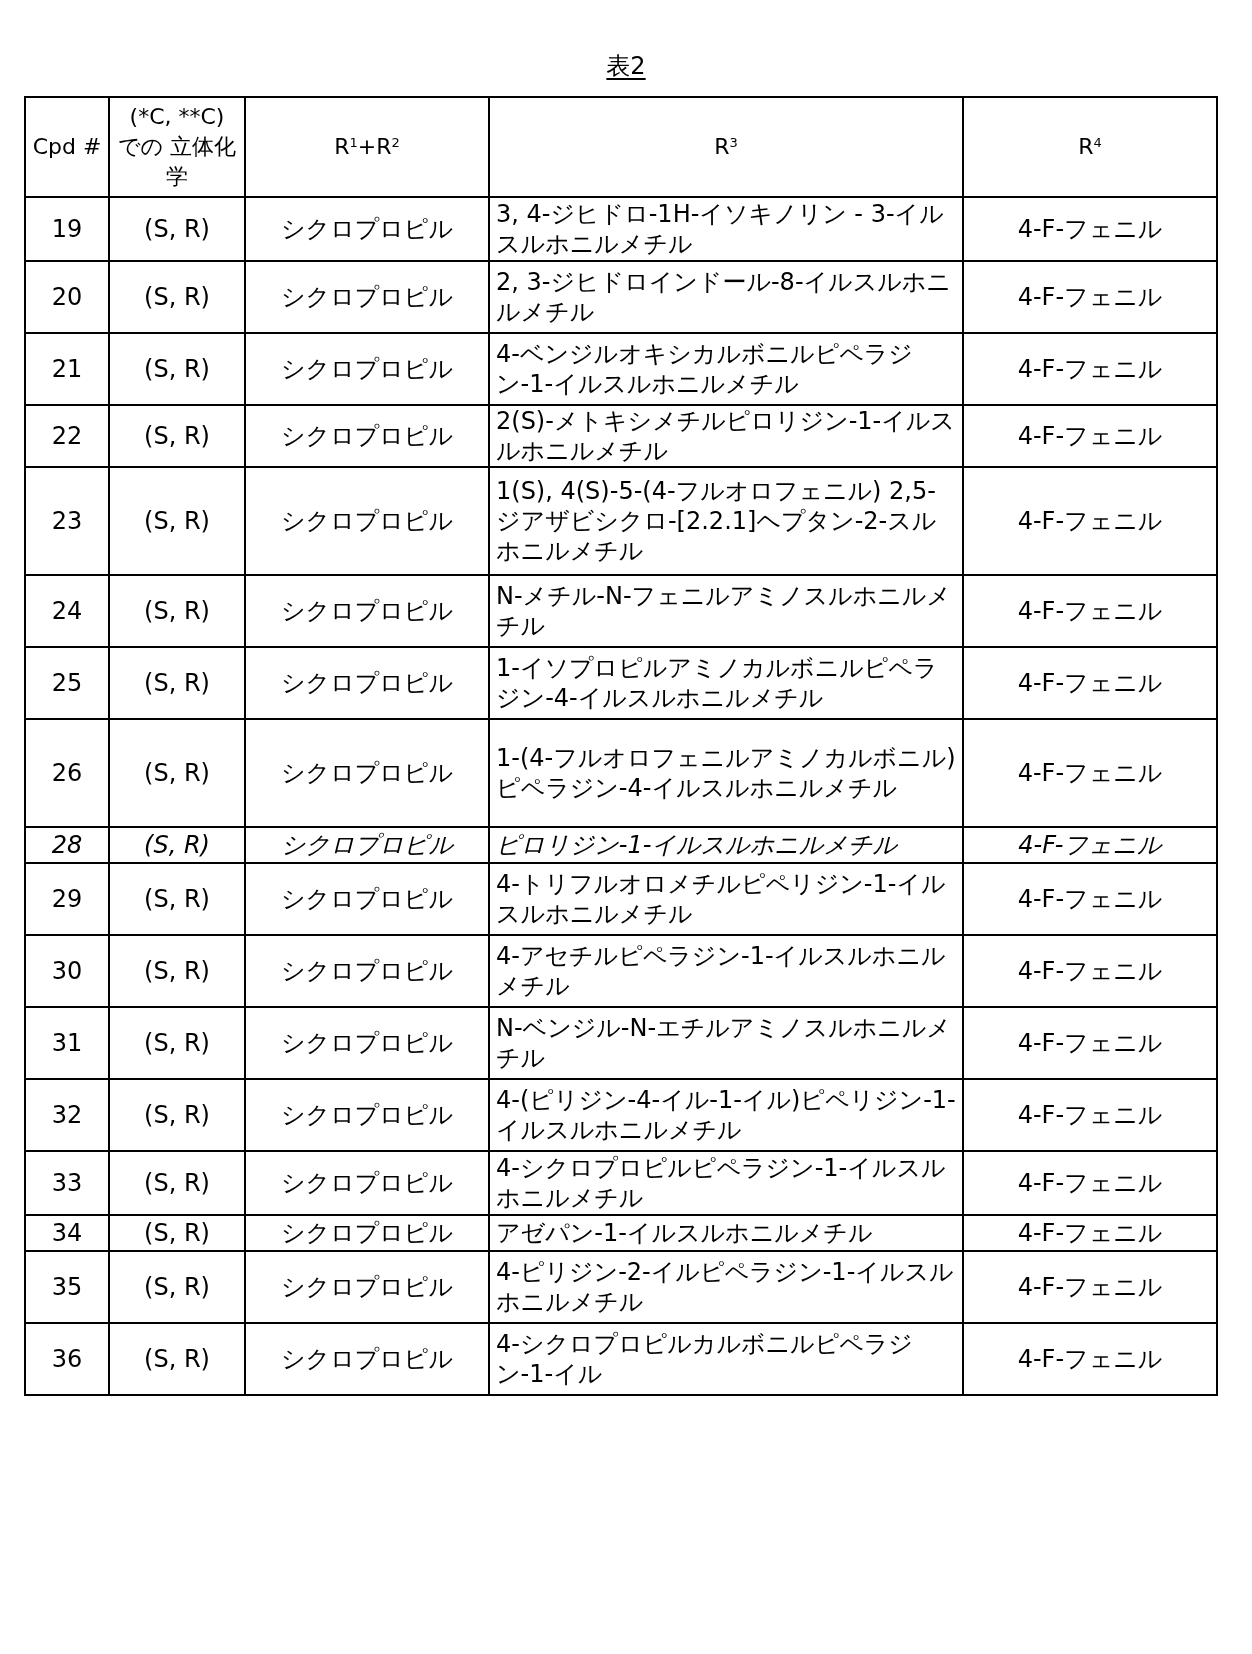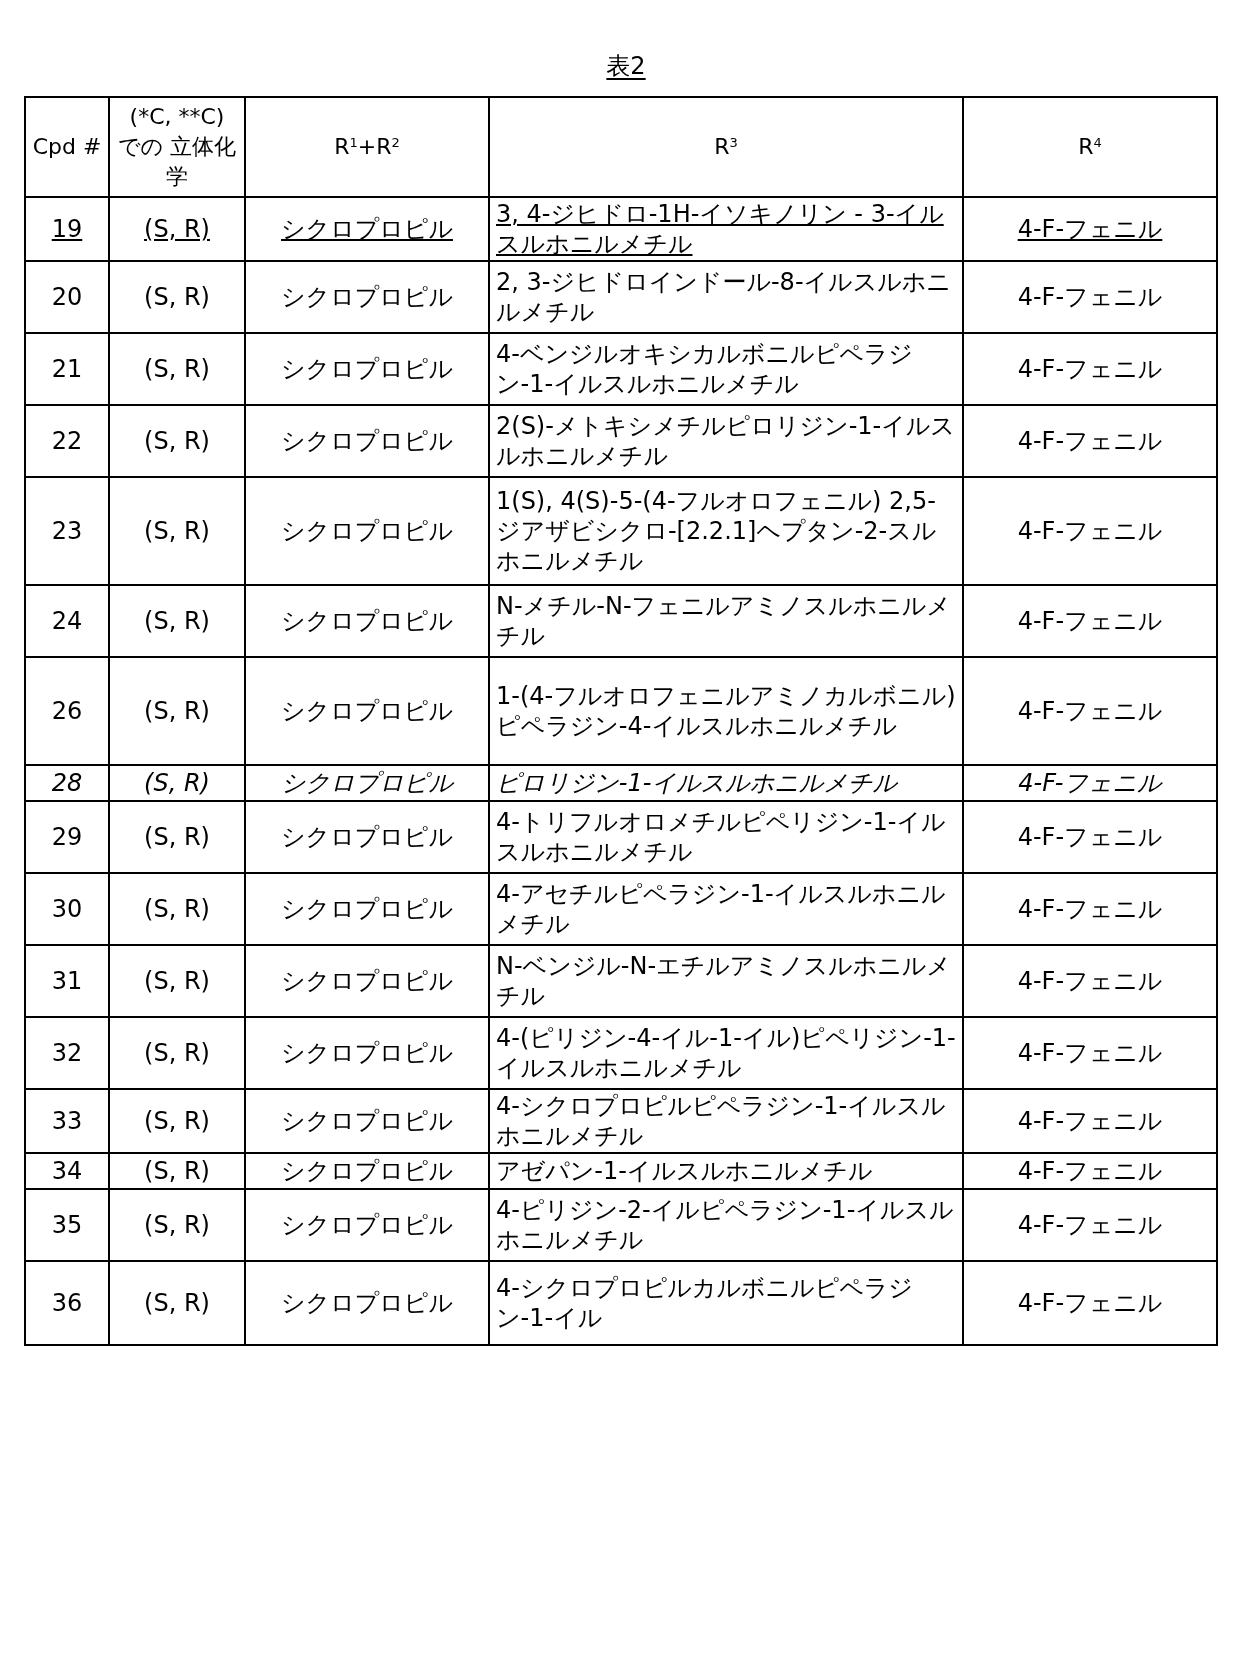--- a/index.html
+++ b/index.html
@@ -35,60 +35,67 @@
   <thead>
     <tr class="hdr-row">
       <th>Cpd #</th>
       <th>(*C, **C) での 立体化学</th>
       <th><span>R</span><sup>1</sup><span>+R</span><sup>2</sup></th>
       <th><span>R</span><sup>3</sup></th>
       <th><span>R</span><sup>4</sup></th>
     </tr>
   </thead>
   <tbody id="rows">
-      <tr style="height: 64px; text-decoration: underline;">
+      <tr style="height: 64px;">
         <td class="c">19</td>
         <td class="st">(S, R)</td>
         <td class="r12">シクロプロピル</td>
         <td class="r3">3, 4-ジヒドロ-1H-イソキノリン - 3-イルスルホニルメチル</td>
         <td class="r4">4-F-フェニル</td>
       </tr>
       <tr style="height: 72px;">
         <td class="c">20</td>
         <td class="st">(S, R)</td>
         <td class="r12">シクロプロピル</td>
         <td class="r3">2, 3-ジヒドロインドール-8-イルスルホニルメチル</td>
         <td class="r4">4-F-フェニル</td>
       </tr>
       <tr style="height: 72px; border-radius: 9px;">
         <td class="c">21</td>
         <td class="st">(S, R)</td>
         <td class="r12">シクロプロピル</td>
         <td class="r3">4-ベンジルオキシカルボニルピペラジン-1-イルスルホニルメチル</td>
         <td class="r4">4-F-フェニル</td>
       </tr>
-      <tr style="height: 72px;">
+      <tr style="height: 62px;">
         <td class="c">22</td>
         <td class="st">(S, R)</td>
         <td class="r12">シクロプロピル</td>
         <td class="r3">2(S)-メトキシメチルピロリジン-1-イルスルホニルメチル</td>
         <td class="r4">4-F-フェニル</td>
       </tr>
       <tr style="height: 108px;">
         <td class="c">23</td>
         <td class="st">(S, R)</td>
         <td class="r12">シクロプロピル</td>
         <td class="r3">1(S), 4(S)-5-(4-フルオロフェニル) 2,5-ジアザビシクロ-[2.2.1]ヘプタン-2-スルホニルメチル</td>
         <td class="r4">4-F-フェニル</td>
       </tr>
       <tr style="height: 72px;">
         <td class="c">24</td>
         <td class="st">(S, R)</td>
         <td class="r12">シクロプロピル</td>
         <td class="r3">N-メチル-N-フェニルアミノスルホニルメチル</td>
+        <td class="r4">4-F-フェニル</td>
+      </tr>
+      <tr style="height: 72px;">
+        <td class="c">25</td>
+        <td class="st">(S, R)</td>
+        <td class="r12">シクロプロピル</td>
+        <td class="r3">1-イソプロピルアミノカルボニルピペラジン-4-イルスルホニルメチル</td>
         <td class="r4">4-F-フェニル</td>
       </tr>
       <tr style="height: 108px;">
         <td class="c">26</td>
         <td class="st">(S, R)</td>
         <td class="r12">シクロプロピル</td>
         <td class="r3">1-(4-フルオロフェニルアミノカルボニル)ピペラジン-4-イルスルホニルメチル</td>
         <td class="r4">4-F-フェニル</td>
       </tr>
       <tr style="height: 36px; font-style: italic;">
@@ -140,21 +147,21 @@
         <td class="r3">アゼパン-1-イルスルホニルメチル</td>
         <td class="r4">4-F-フェニル</td>
       </tr>
       <tr style="height: 72px;">
         <td class="c">35</td>
         <td class="st">(S, R)</td>
         <td class="r12">シクロプロピル</td>
         <td class="r3">4-ピリジン-2-イルピペラジン-1-イルスルホニルメチル</td>
         <td class="r4">4-F-フェニル</td>
       </tr>
-      <tr style="height: 84px; margin-left: 28px;">
+      <tr style="height: 72px; margin-left: 28px;">
         <td class="c">36</td>
         <td class="st">(S, R)</td>
         <td class="r12">シクロプロピル</td>
         <td class="r3">4-シクロプロピルカルボニルピペラジン-1-イル</td>
         <td class="r4">4-F-フェニル</td>
       </tr>
     </tbody>
 </table>
 
 </body></html>

